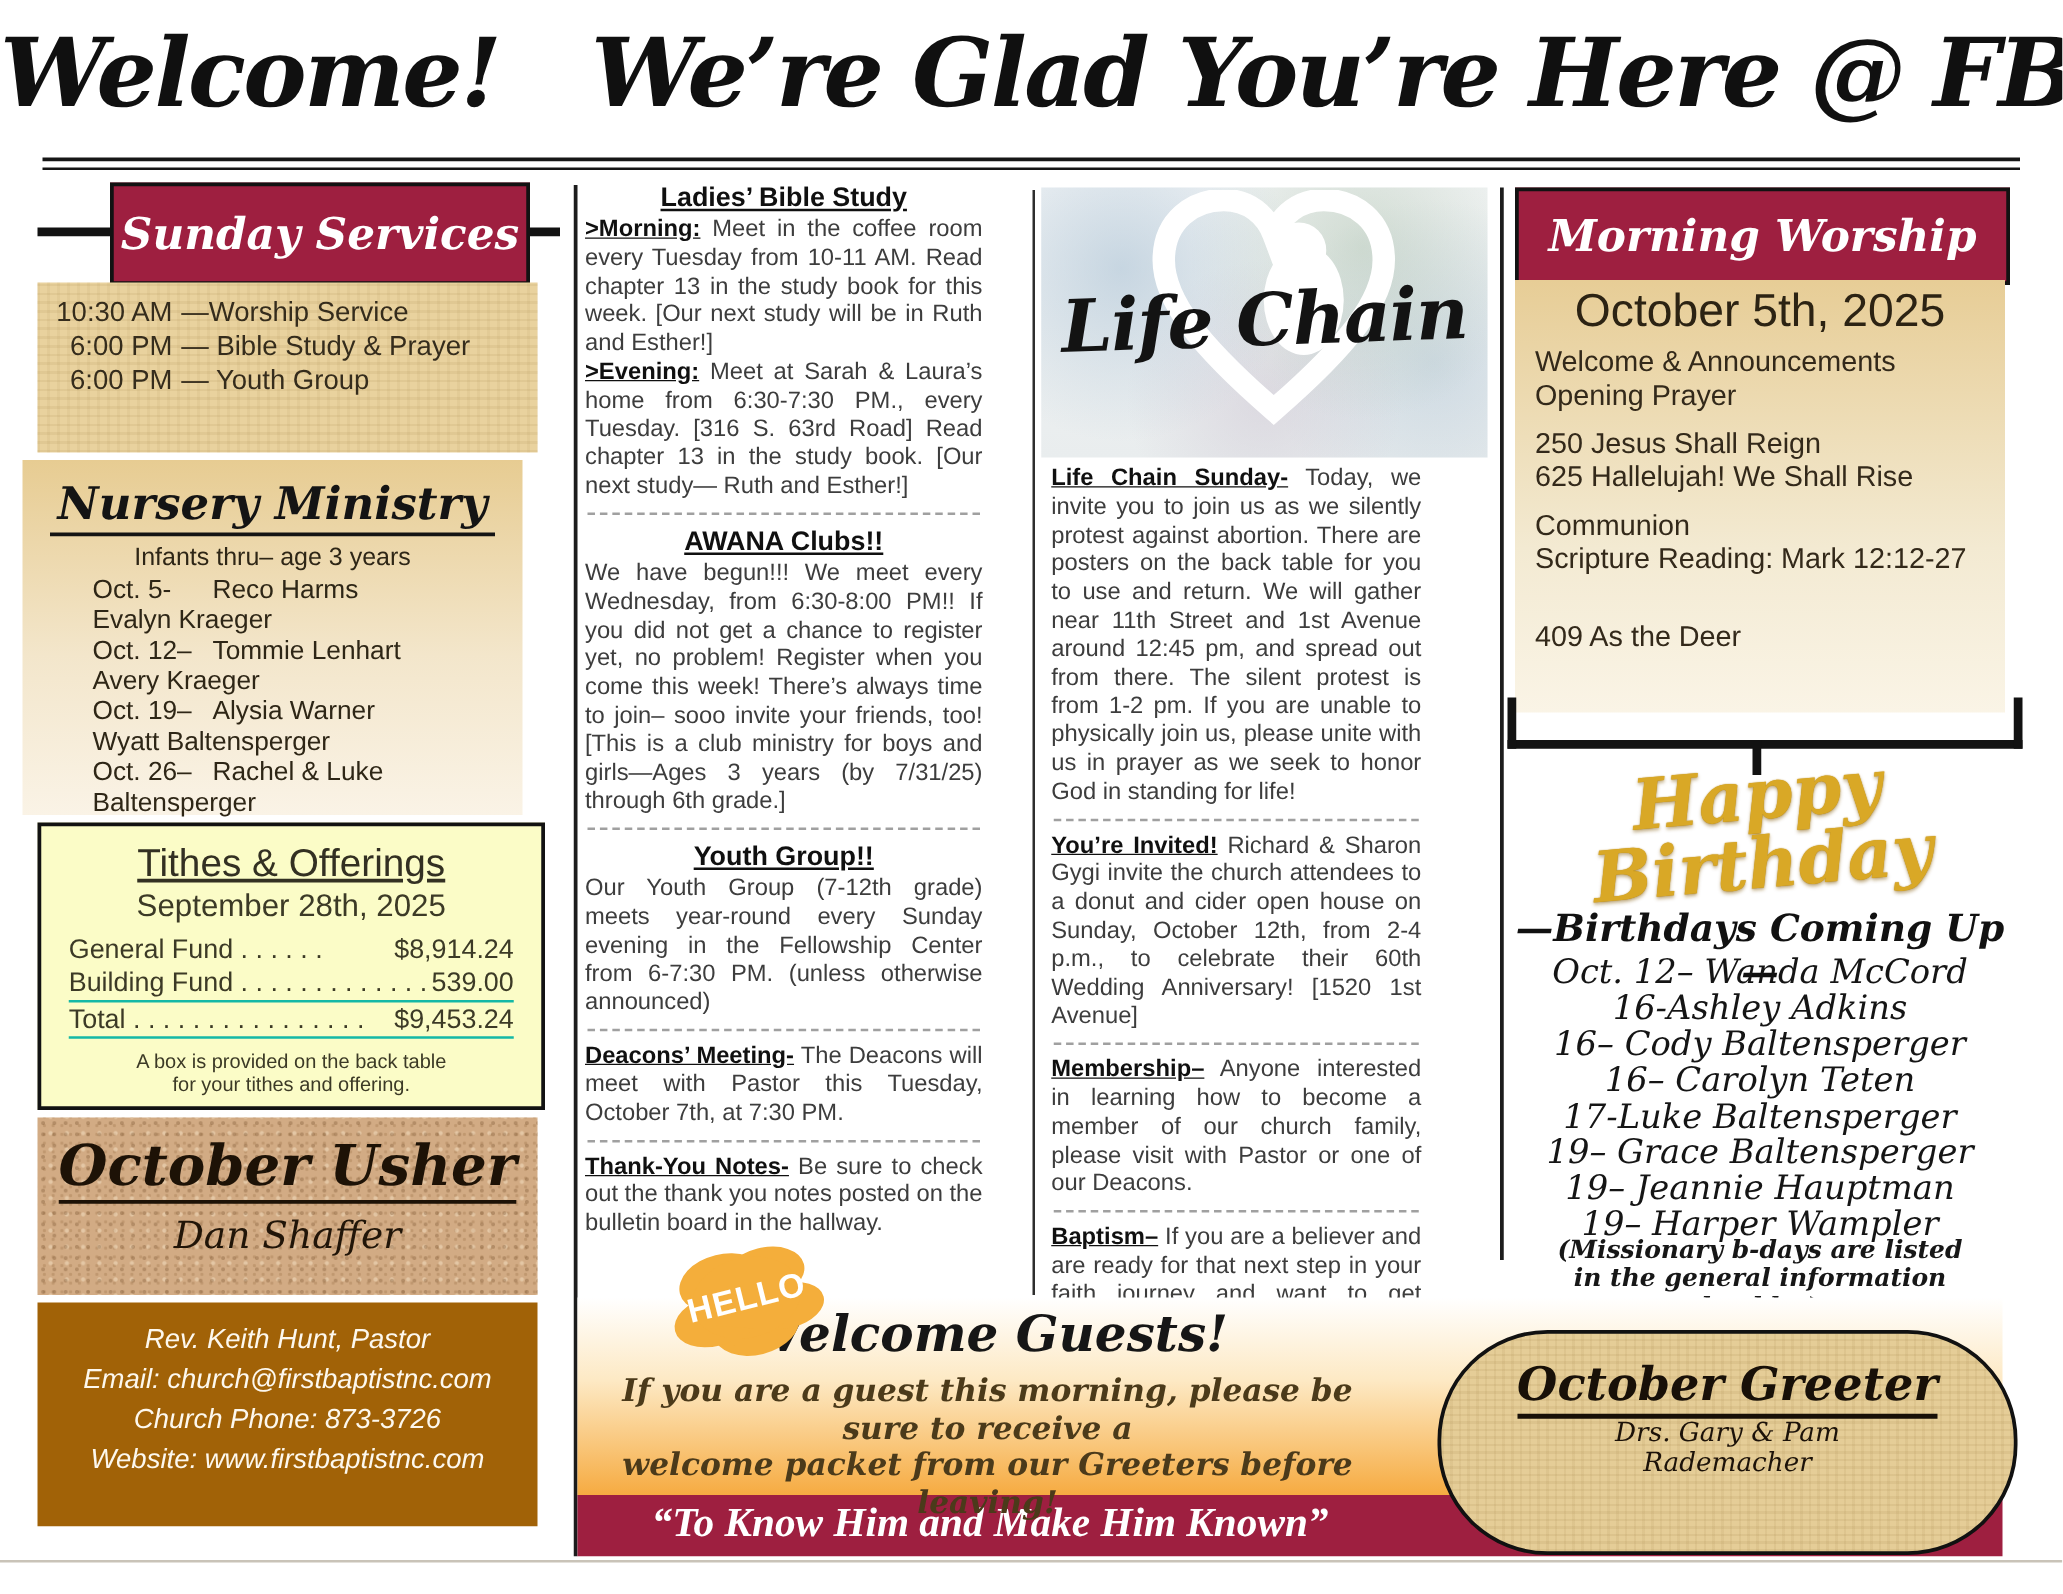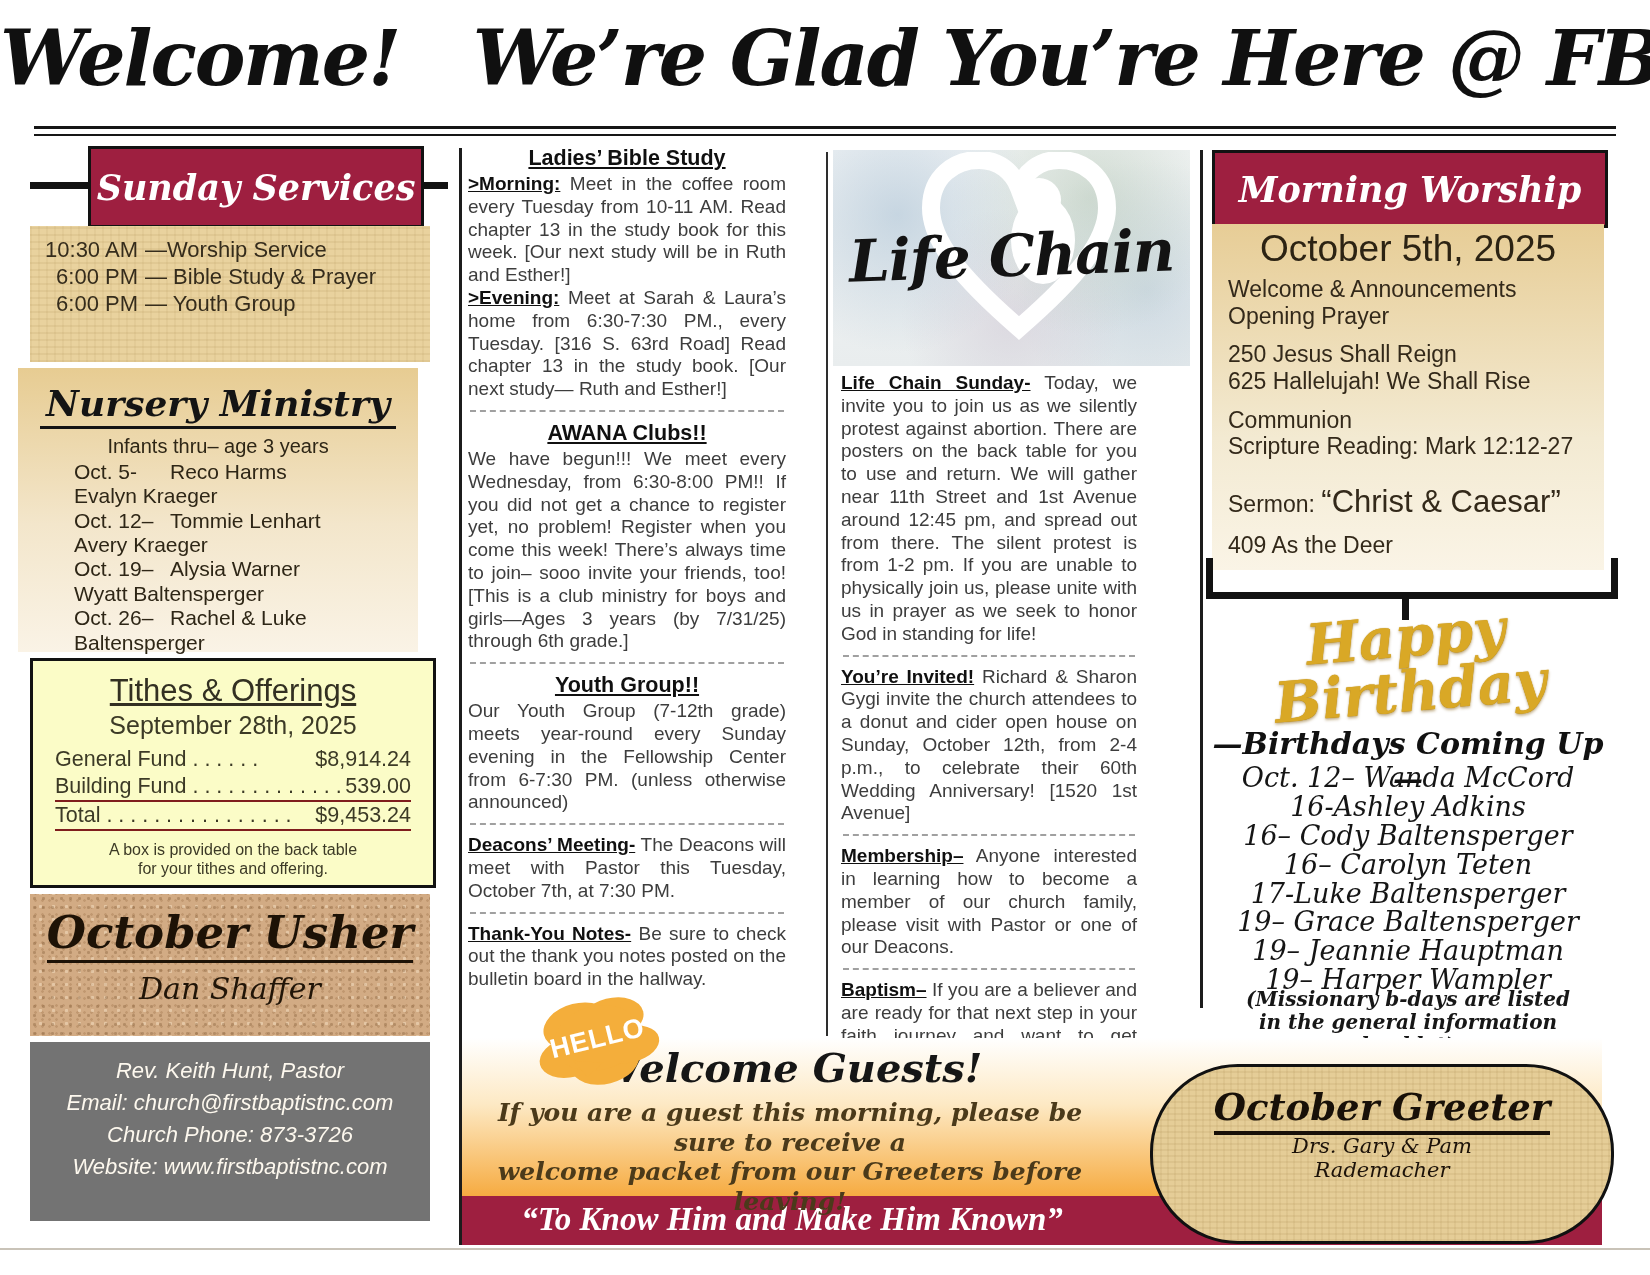--- a/index.html
+++ b/index.html
@@ -42,34 +42,34 @@
   .n-rows{text-align:left;margin-left:56px;font-size:21px;line-height:1.16;}
   .n-row{display:flex;}
   .n-date{width:96px;flex:none;}
   .n-name2{}
 
   #tithes-box{left:30px;top:658px;width:400px;height:224px;background:#fbfcc7;border:3px solid #121212;
               text-align:center;color:#3c3a26;}
   .t-title{font-size:31px;text-decoration:underline;margin-top:12px;color:#333022;}
   .t-date{font-size:25px;margin:2px 0 6px 0;}
   .t-row{display:flex;justify-content:space-between;width:356px;margin:0 auto;font-size:21.5px;line-height:1.25;}
-  .t-row.u{border-bottom:2px solid #7f1d1d;}
+  .t-row.u{border-bottom:2px solid #14b8a6;}
   .t-note{font-size:16px;line-height:1.18;margin-top:10px;}
 
   #usher-box{left:30px;top:894px;width:400px;height:142px;text-align:center;border:1px solid #9a8succ;
              background-color:#d2ab84;
              background-image:radial-gradient(circle, rgba(130,92,55,.38) 1.2px, transparent 1.9px),
                               radial-gradient(circle, rgba(243,222,193,.55) 1.3px, transparent 2px),
                               radial-gradient(circle, rgba(150,108,66,.3) 1px, transparent 1.6px);
              background-size:9px 9px,13px 13px,7px 7px;
              background-position:0 0,4px 6px,2px 3px;}
   .u-title{display:inline-block;font-size:45px;color:#1d1206;border-bottom:3px solid #1d1206;padding-bottom:1px;margin-top:12px;}
   .u-name{font-size:30px;color:#211508;margin-top:8px;}
 
-  #pastor-box{left:30px;top:1042px;width:400px;height:166px;background:#737373;color:#fdf8ee;
+  #pastor-box{left:30px;top:1042px;width:400px;height:166px;background:#a16207;color:#fdf8ee;
               text-align:center;font-style:italic;font-size:22px;line-height:1.45;padding-top:13px;}
 
   
   #midcol{left:468px;top:146px;width:318px;}
   .sec-h{text-align:center;font-weight:bold;font-size:21.5px;color:#101010;text-decoration:underline;margin:0 0 2px 0;}
   .para{text-align:justify;font-size:19px;color:#3d3d3d;line-height:1.2;margin:0;}
   .lead{font-weight:bold;color:#101010;text-decoration:underline;}
   .dashes{border:none;border-top:2px dashed #a0a0a0;margin:9px 2px;}
 
   
@@ -268,21 +268,20 @@
     <div class="mw-line">Welcome &amp; Announcements</div>
     <div class="mw-line">Opening Prayer</div>
     <div class="mw-gap"></div>
     <div class="mw-line">250 Jesus Shall Reign</div>
     <div class="mw-line">625 Hallelujah! We Shall Rise</div>
     <div class="mw-gap"></div>
     <div class="mw-line">Communion</div>
     <div class="mw-line">Scripture Reading: Mark 12:12-27</div>
     <div class="mw-gap"></div>
     <div class="mw-gap"></div>
-    <div class="mw-line"><span>Sermon:  </span><span class="mw-sermon-title">“Christ &amp; Caesar”</span></div>
     <div class="mw-gap"></div>
     <div class="mw-line">409 As the Deer</div>
   </div>
   <div class="abs" id="mw-bracket"></div>
   <div class="abs" id="mw-bstem"></div>
 
   <div class="abs script" id="hb-art">
     <div class="l1">Happy</div>
     <div class="l2">Birthday</div>
   </div>

